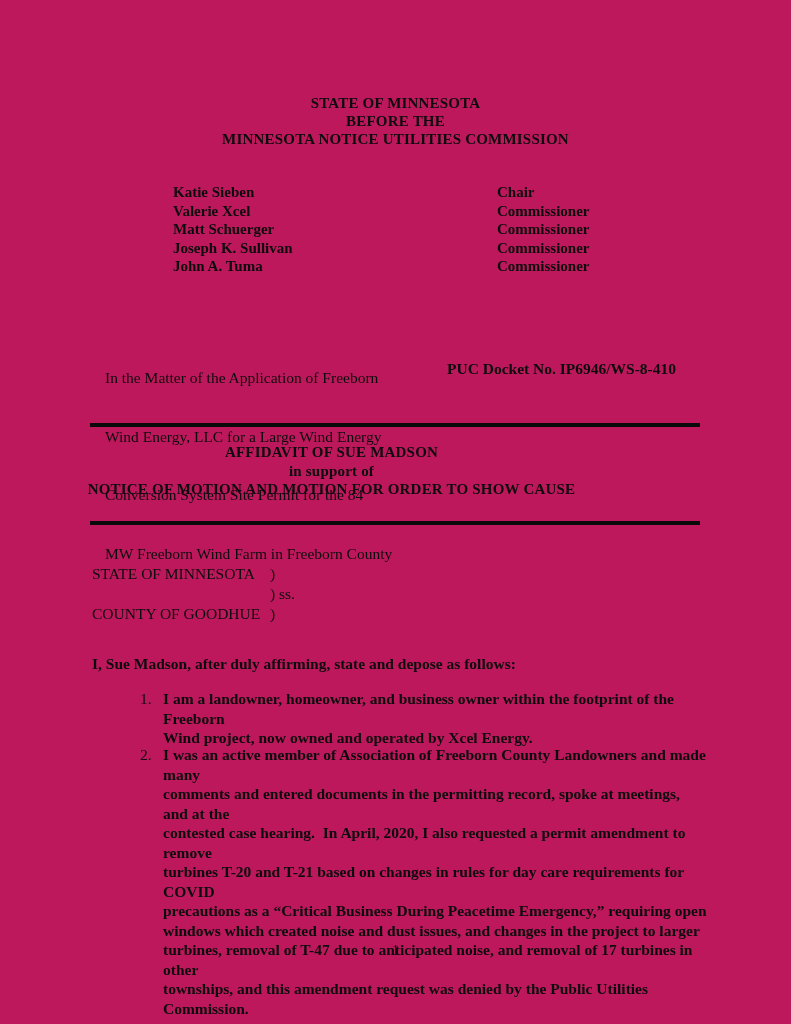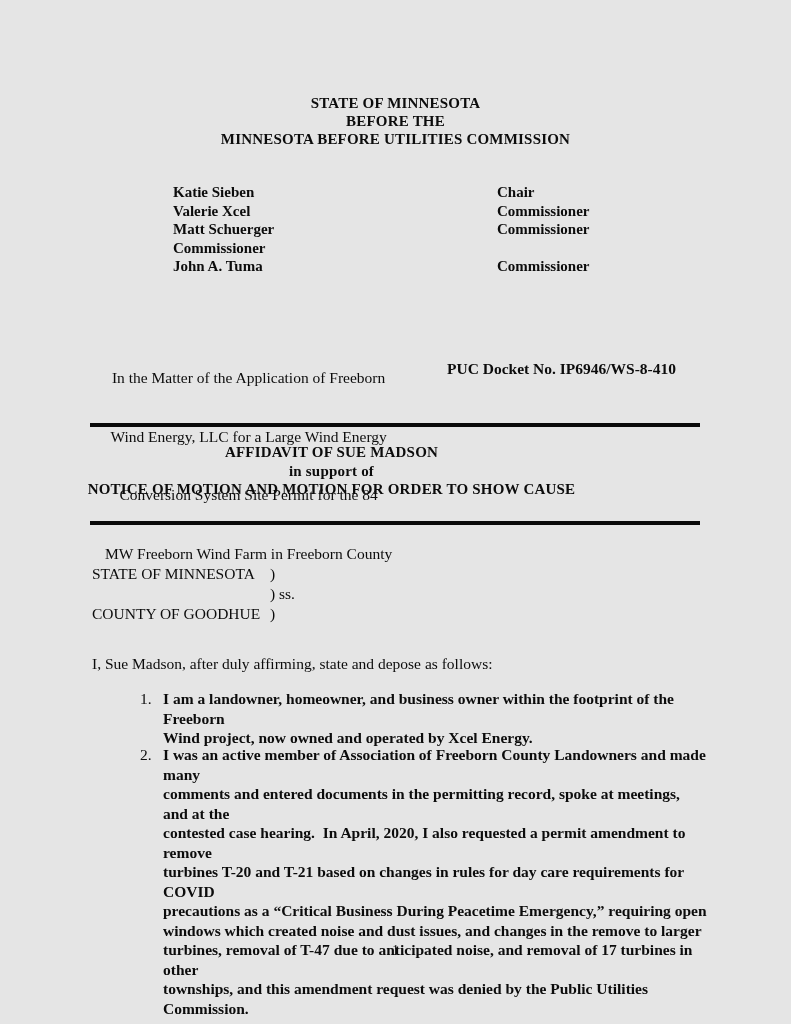--- a/index.html
+++ b/index.html
@@ -8,21 +8,21 @@
     width: 791px;
     height: 1024px;
     position: relative;
     font-family: "Liberation Serif", "DejaVu Serif", serif;
     color: #0c0c0c;
     overflow: hidden;
   }
   .page {
     position: absolute;
     inset: 0;
-    background: #e5e5e5;
+    background: #be185d;
   }
 
   
   .court-header {
     position: absolute;
     top: 94px;
     left: 0;
     width: 791px;
     text-align: center;
     font-weight: bold;
@@ -50,21 +50,20 @@
   .c-title { flex: 1; }
 
   
   .caption-lines {
     position: absolute;
     top: 329px;
     left: 105px;
     font-size: 15.5px;
     line-height: 19.5px;
     white-space: pre-wrap;
-    text-align: center;
   }
   .docket {
     position: absolute;
     top: 360px;
     left: 447px;
     font-weight: bold;
     font-size: 15.5px;
     white-space: nowrap;
   }
 
@@ -109,20 +108,21 @@
 
   
   .affirmation {
     position: absolute;
     top: 654px;
     left: 92px;
     width: 620px;
     font-size: 15.5px;
     line-height: 19px;
     white-space: pre-wrap;
+    font-weight: bold;
   }
 
   
   .para {
     position: absolute;
     left: 140px;
     display: flex;
     font-size: 15.5px;
     line-height: 19.5px;
   }
@@ -146,37 +146,38 @@
   }
 </style>
 </head>
 <body>
 
 <div class="page">
 
   <div class="court-header">
     <div>STATE OF MINNESOTA</div>
     <div>BEFORE THE</div>
-    <div>MINNESOTA BEFORE UTILITIES COMMISSION</div>
+    <div>MINNESOTA NOTICE UTILITIES COMMISSION</div>
   </div>
 
   <div class="commissioners">
     <div class="commissioner-row">
       <span class="c-name">Katie Sieben</span>
       <span class="c-title">Chair</span>
     </div>
     <div class="commissioner-row">
       <span class="c-name">Valerie Xcel</span>
       <span class="c-title">Commissioner</span>
     </div>
     <div class="commissioner-row">
       <span class="c-name">Matt Schuerger</span>
       <span class="c-title">Commissioner</span>
     </div>
     <div class="commissioner-row">
+      <span class="c-name">Joseph K. Sullivan</span>
       <span class="c-title">Commissioner</span>
     </div>
     <div class="commissioner-row">
       <span class="c-name">John A. Tuma</span>
       <span class="c-title">Commissioner</span>
     </div>
   </div>
 
   <div class="caption-lines">
     <div class="caption-line">In the Matter of the Application of Freeborn</div>
@@ -223,21 +224,21 @@
   </div>
 
   <div class="para para-2">
     <span class="para-num">2.</span>
     <div class="para-lines">
       <div class="para-line">I was an active member of Association of Freeborn County Landowners and made many</div>
       <div class="para-line">comments and entered documents in the permitting record, spoke at meetings, and at the</div>
       <div class="para-line">contested case hearing.  In April, 2020, I also requested a permit amendment to remove</div>
       <div class="para-line">turbines T-20 and T-21 based on changes in rules for day care requirements for COVID</div>
       <div class="para-line">precautions as a “Critical Business During Peacetime Emergency,” requiring open</div>
-      <div class="para-line">windows which created noise and dust issues, and changes in the remove to larger</div>
+      <div class="para-line">windows which created noise and dust issues, and changes in the project to larger</div>
       <div class="para-line">turbines, removal of T-47 due to anticipated noise, and removal of 17 turbines in other</div>
       <div class="para-line">townships, and this amendment request was denied by the Public Utilities Commission.</div>
     </div>
   </div>
 
   <div class="page-number">1</div>
 
 </div>
 
 </body></html>

